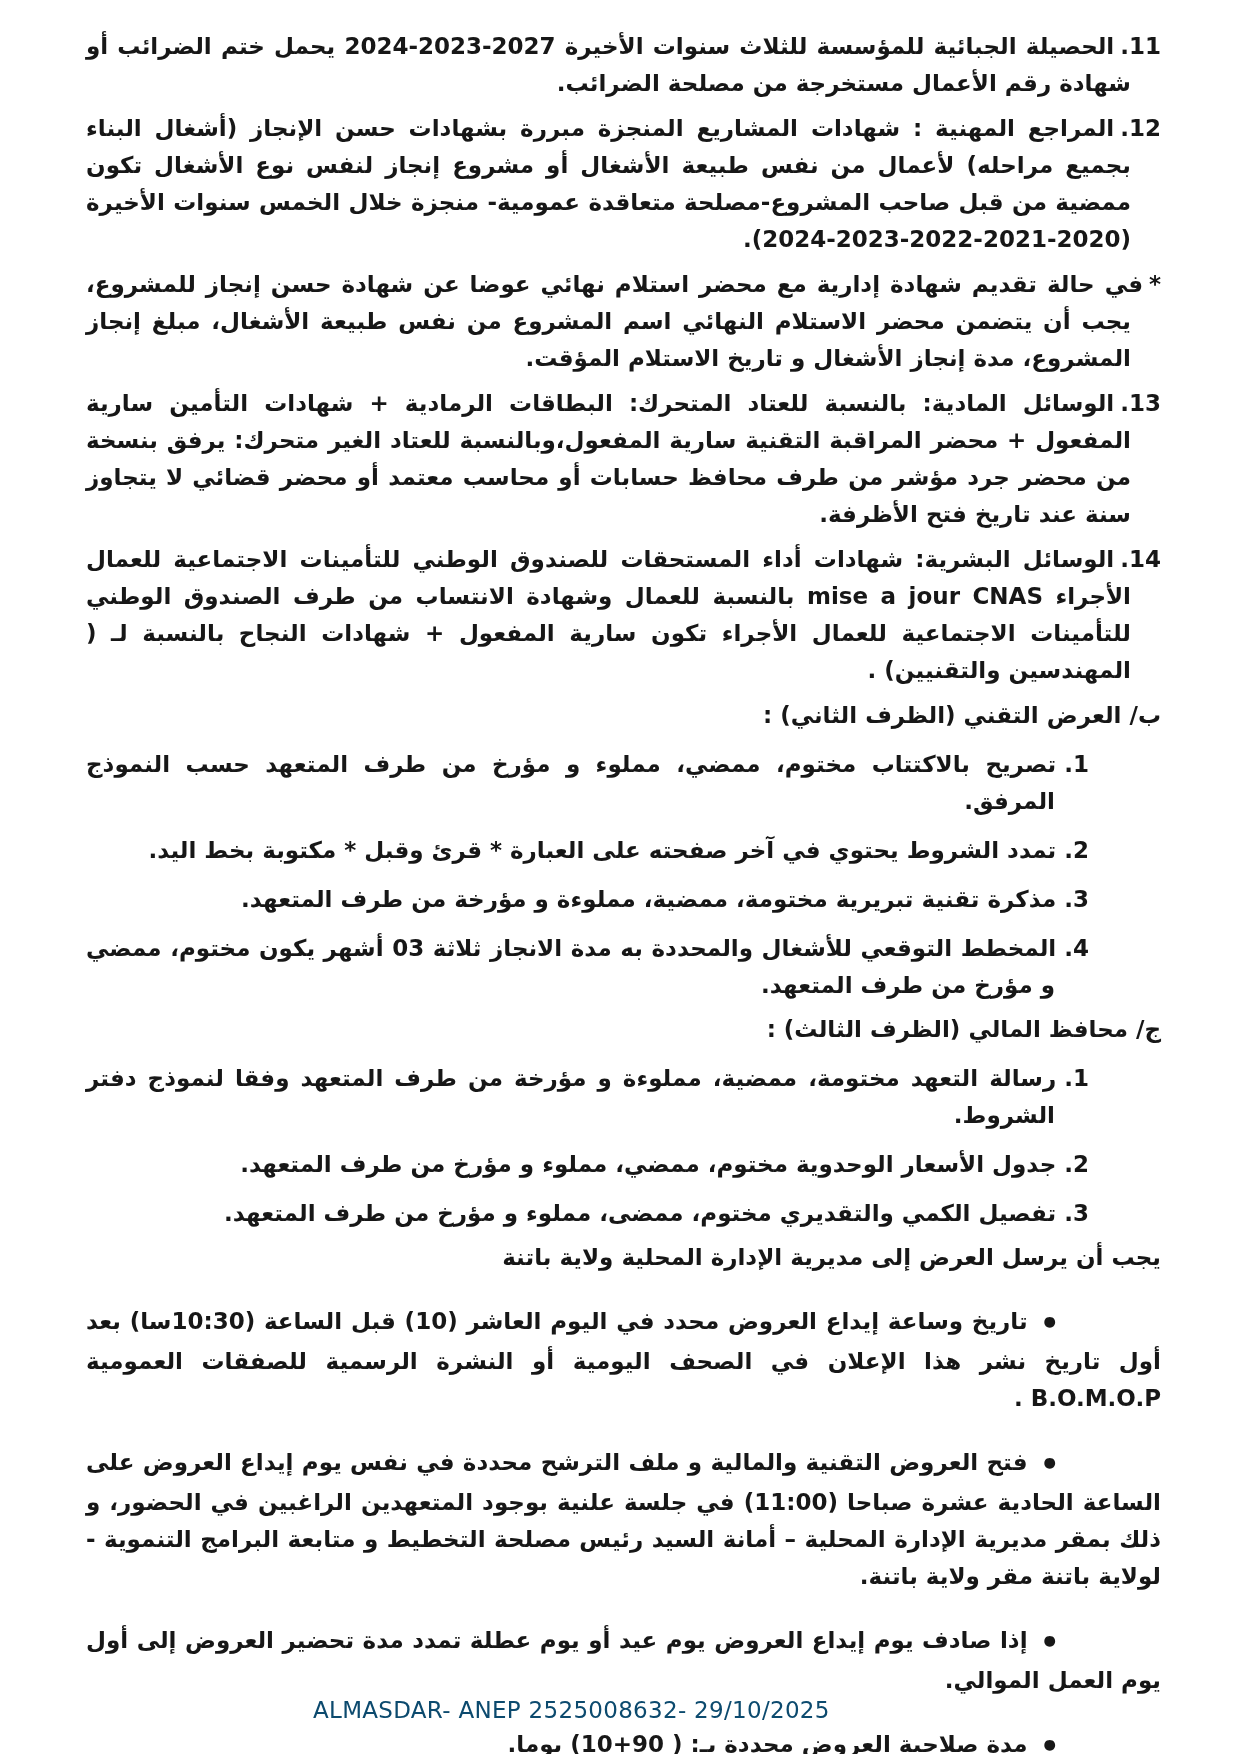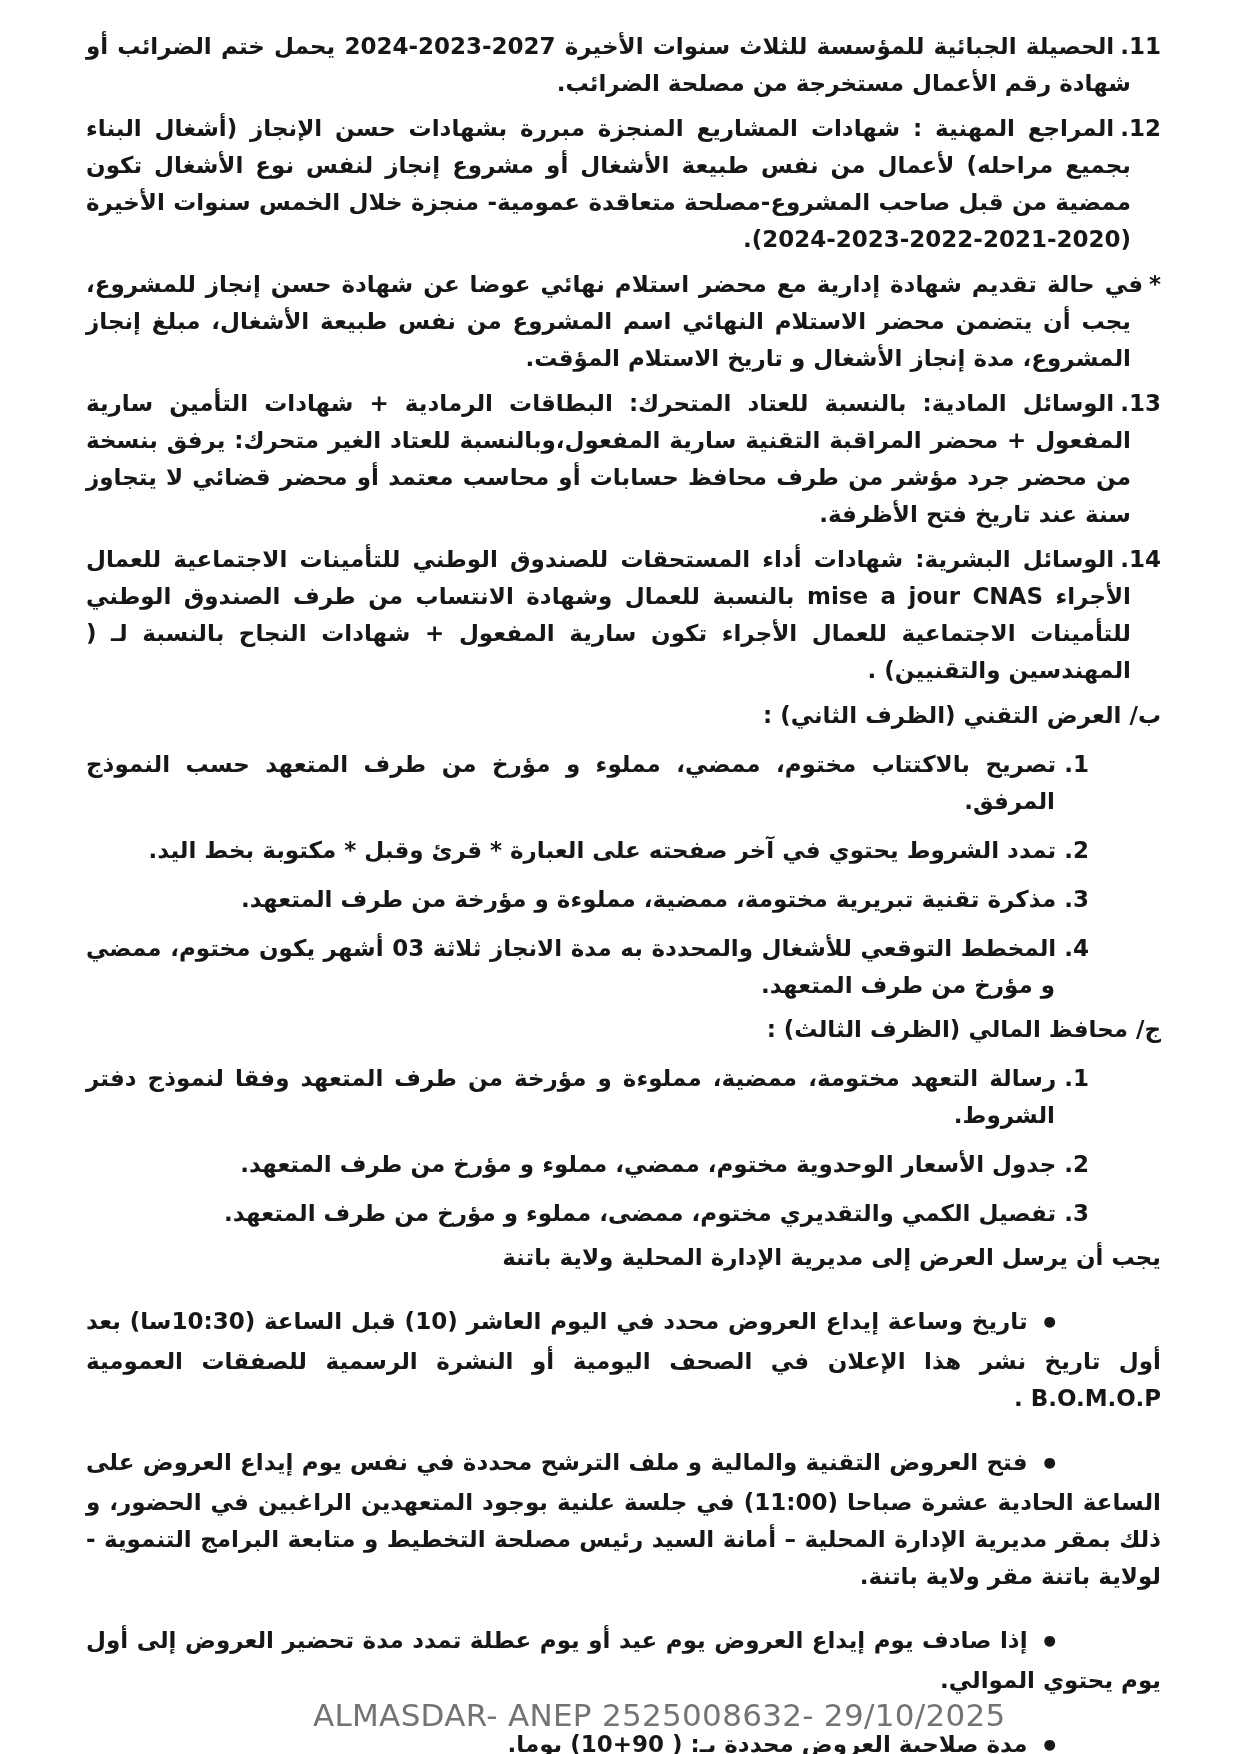--- a/index.html
+++ b/index.html
@@ -39,22 +39,22 @@
     display:inline-block;
     font-size:0.62em;
     transform:translateY(-3px);
     padding-left:16px;
     text-indent:0;
   }
   .footer{
     position:absolute;
     top:1697px;left:313px;
     direction:ltr;
-    color:#737373;
-    font-size:31px;
+    color:#0c4a6e;
+    font-size:23px;
     font-weight:normal;
     letter-spacing:0.3px;
     white-space:nowrap;
   }
 </style>
 </head>
 <body>
 
 <div class="doc">
 
@@ -84,19 +84,19 @@
     <p><span class="mk">2.</span><span>جدول الأسعار الوحدوية مختوم، ممضي، مملوء و مؤرخ من طرف المتعهد.</span></p>
     <p><span class="mk">3.</span><span>تفصيل الكمي والتقديري مختوم، ممضى، مملوء و مؤرخ من طرف المتعهد.</span></p>
   </div>
 
 
   <p class="send-line">يجب أن يرسل العرض إلى مديرية الإدارة المحلية ولاية باتنة</p>
 
   <div class="bullets">
     <p><span class="bullet-glyph">●</span><span>تاريخ وساعة إيداع العروض محدد في اليوم العاشر (10) قبل الساعة (10:30سا) بعد أول تاريخ نشر هذا الإعلان في الصحف اليومية أو النشرة الرسمية للصفقات العمومية B.O.M.O.P .</span></p>
     <p><span class="bullet-glyph">●</span><span>فتح العروض التقنية والمالية و ملف الترشح محددة في نفس يوم إيداع العروض على الساعة الحادية عشرة صباحا (11:00) في جلسة علنية بوجود المتعهدين الراغبين في الحضور، و ذلك بمقر مديرية الإدارة المحلية – أمانة السيد رئيس مصلحة التخطيط و متابعة البرامج التنموية - لولاية باتنة مقر ولاية باتنة.</span></p>
-    <p><span class="bullet-glyph">●</span><span>إذا صادف يوم إيداع العروض يوم عيد أو يوم عطلة تمدد مدة تحضير العروض إلى أول يوم يحتوي الموالي.</span></p>
+    <p><span class="bullet-glyph">●</span><span>إذا صادف يوم إيداع العروض يوم عيد أو يوم عطلة تمدد مدة تحضير العروض إلى أول يوم العمل الموالي.</span></p>
     <p><span class="bullet-glyph">●</span><span>مدة صلاحية العروض محددة بـ: ( 90+10) يوما.</span></p>
   </div>
 
 </div>
 
 <div class="footer">ALMASDAR- ANEP 2525008632- 29/10/2025</div>
 
 </body></html>

